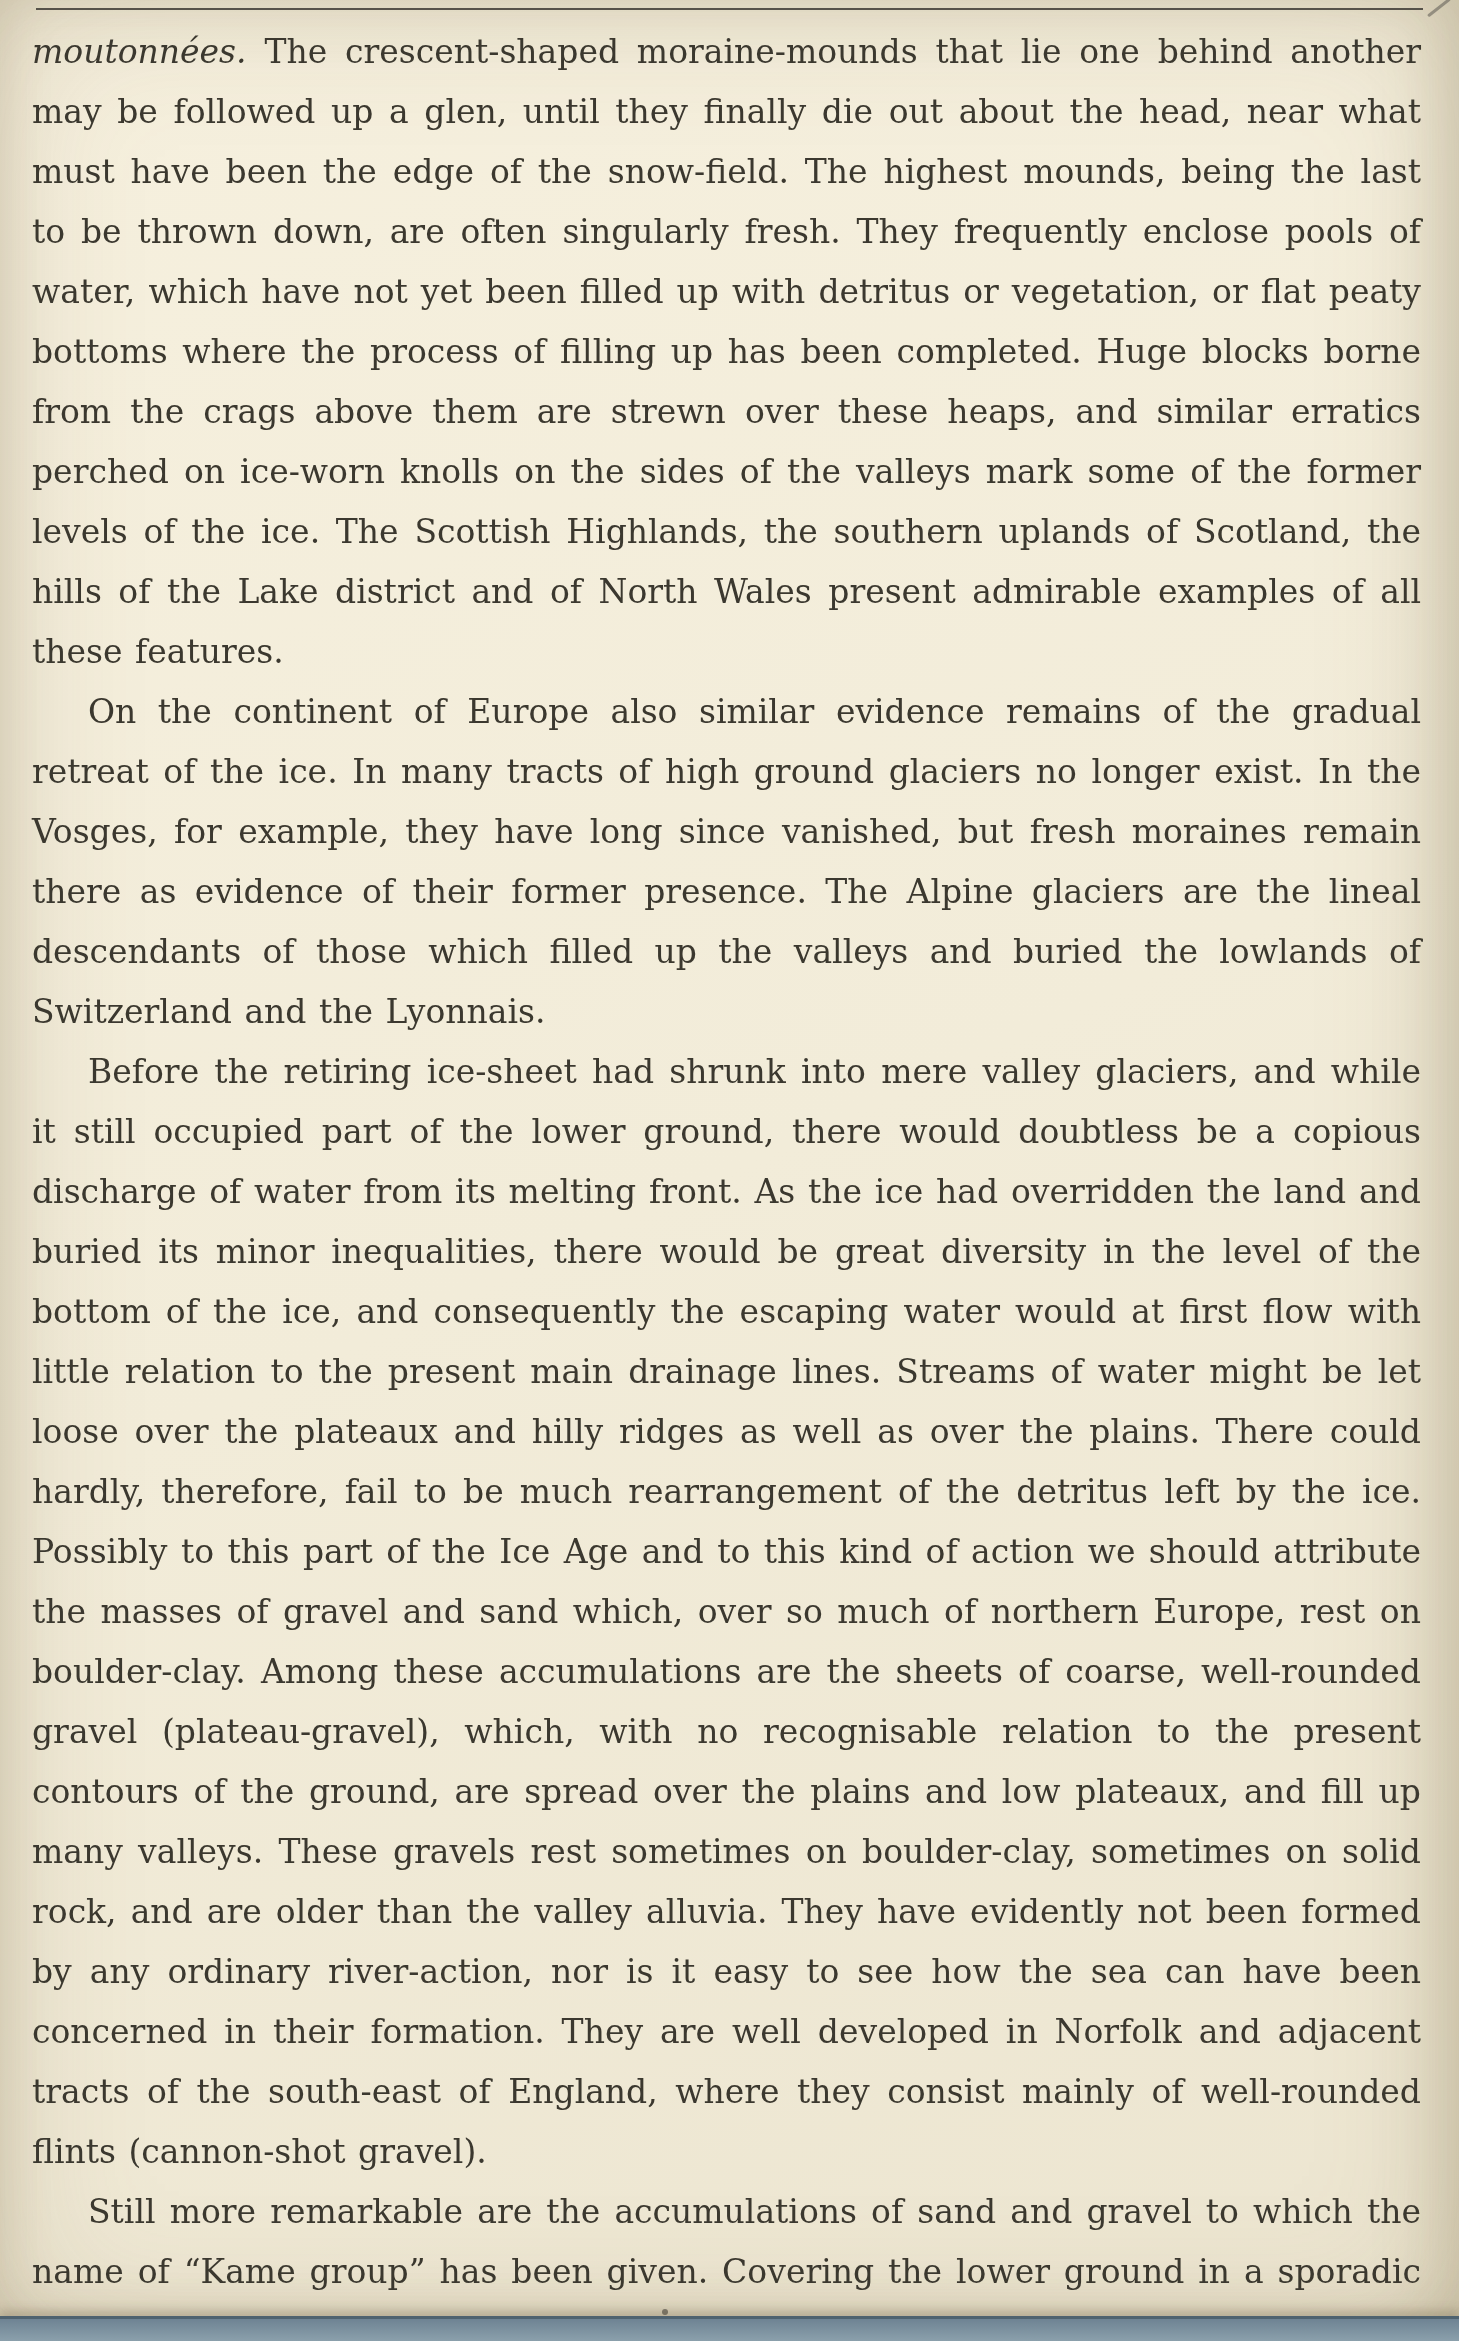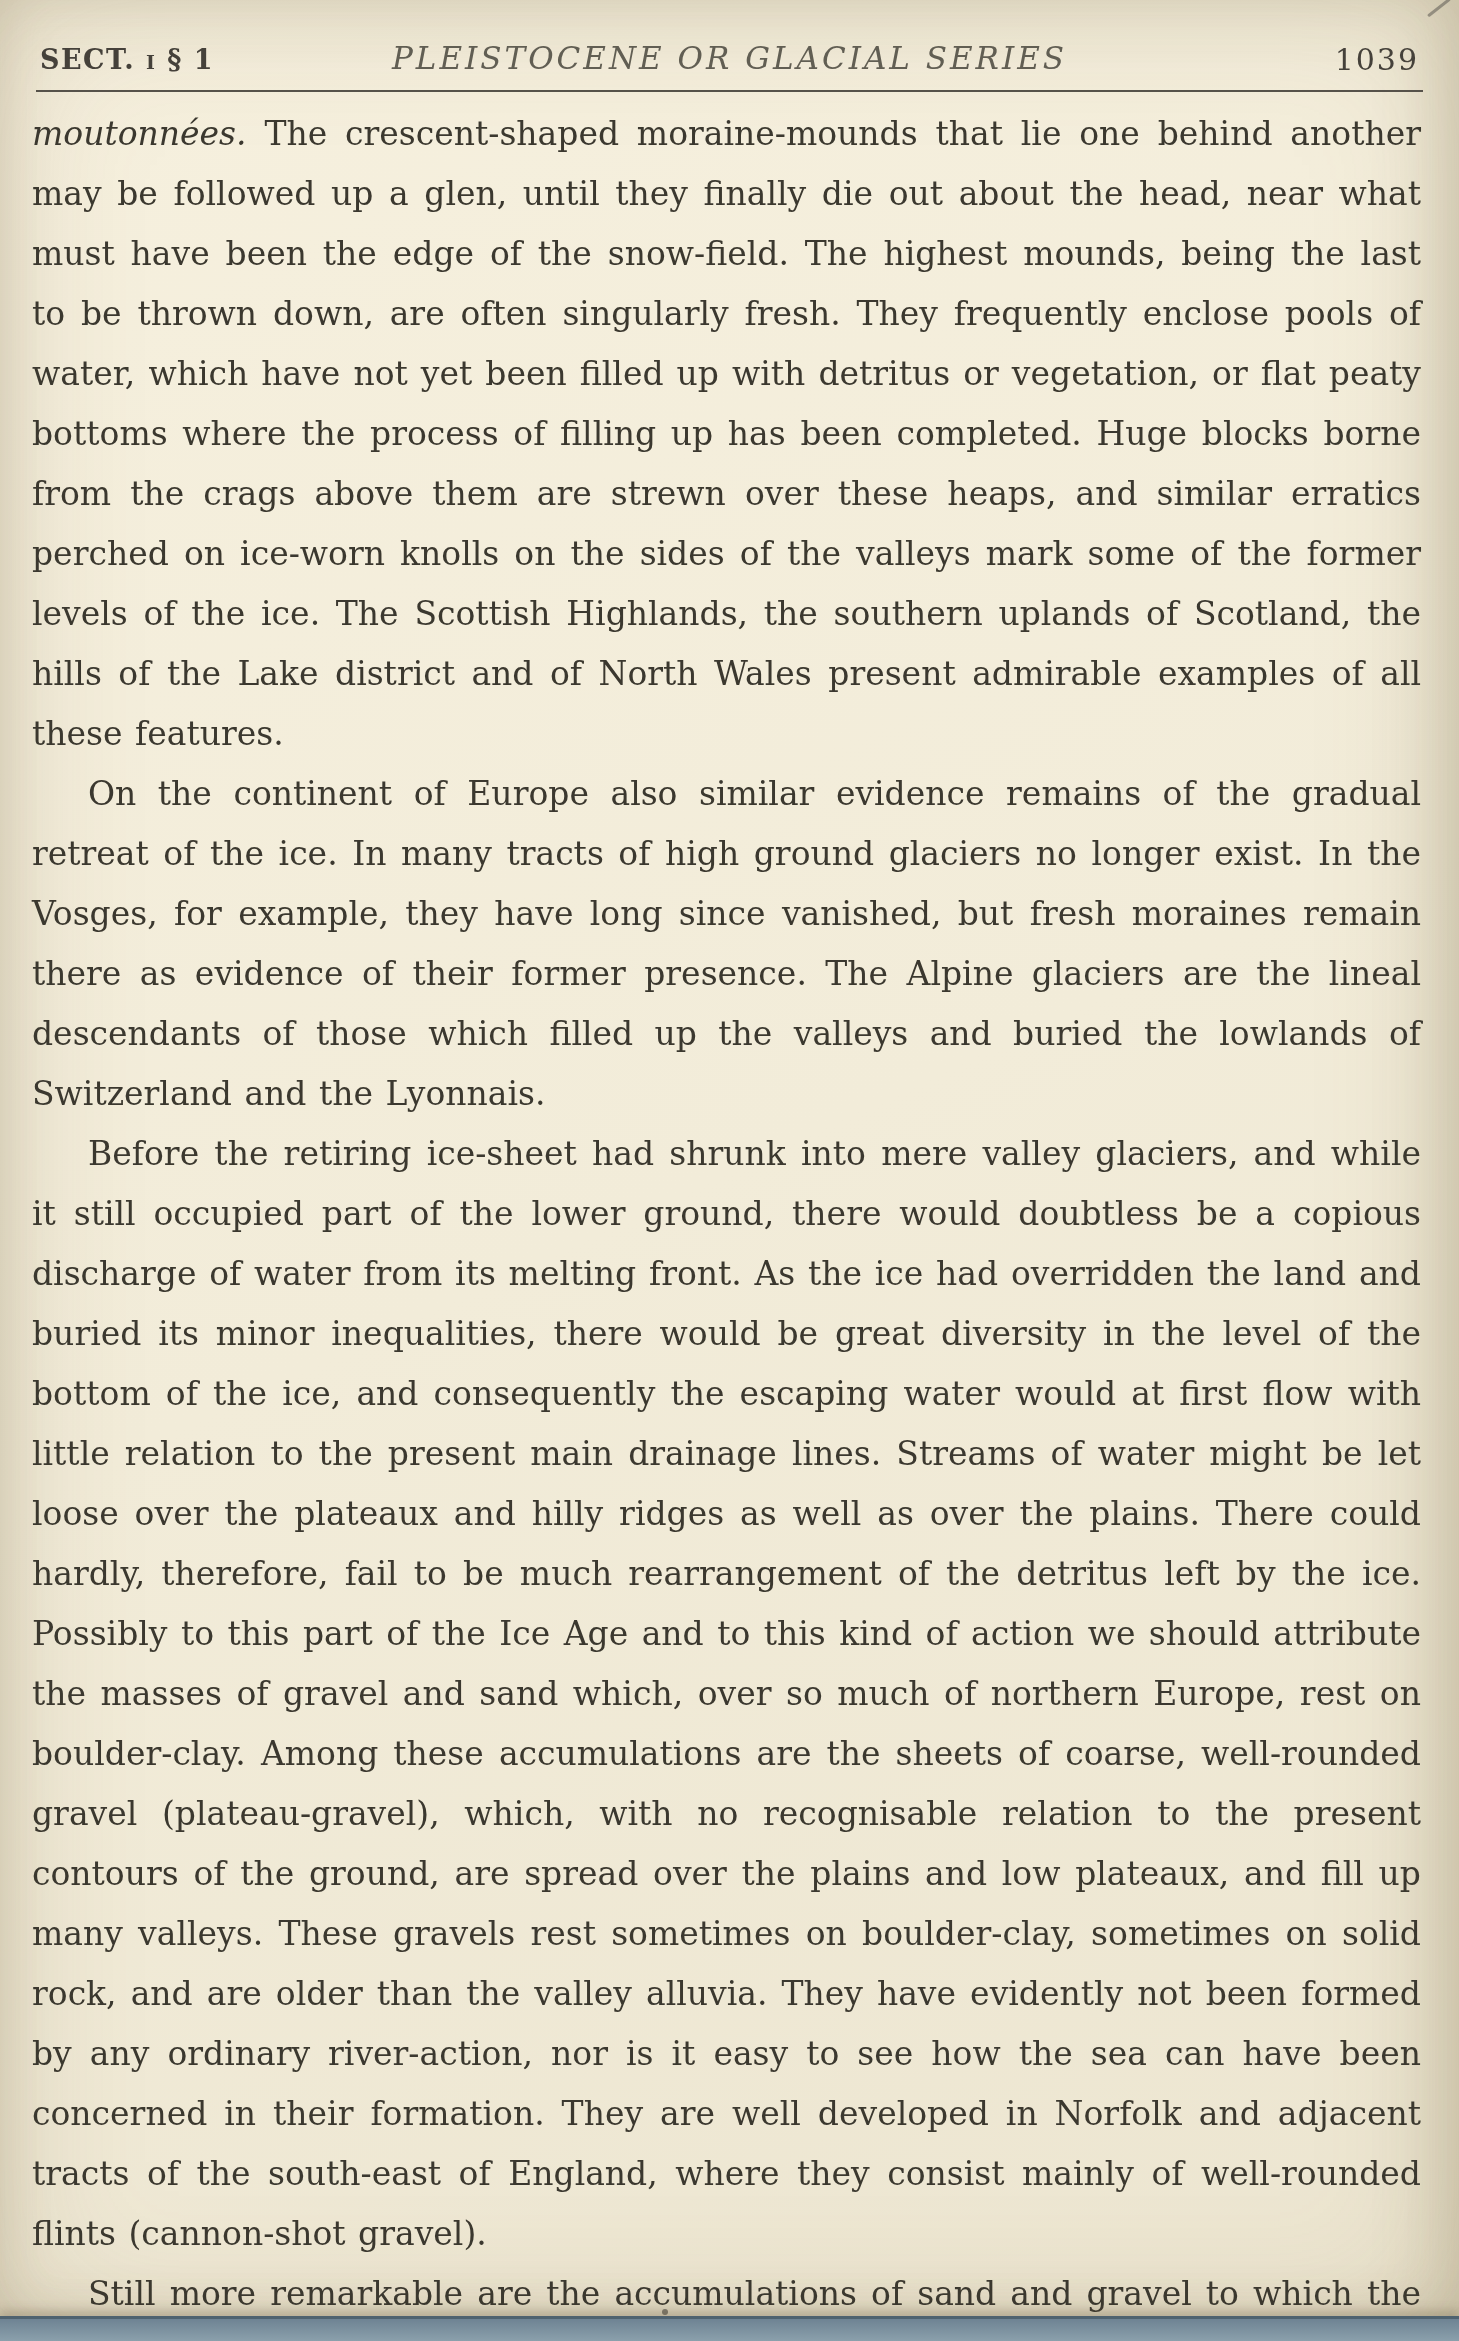--- a/index.html
+++ b/index.html
@@ -99,25 +99,20 @@
     background: linear-gradient(#6e8393, #8ba0ac);
     border-top: 3px solid #4e626f;
     box-shadow: 0 -6px 10px rgba(95, 85, 55, 0.25);
   }
 </style>
 </head>
 <body>
 
 <div class="scan">
 
-  <header class="page-header">
-    <span class="sect">SECT. i § 1</span>
-    <span class="running-title">PLEISTOCENE OR GLACIAL SERIES</span>
-    <span class="pageno">1039</span>
-  </header>
 
   <hr class="rule">
 
   <main class="body-text">
     <p class="para">
       <em class="lead">moutonnées.</em>
       <span>The crescent-shaped moraine-mounds that lie one behind another may be followed up a glen, until they finally die out about the head, near what must have been the edge of the snow-field. The highest mounds, being the last to be thrown down, are often singularly fresh. They frequently enclose pools of water, which have not yet been filled up with detritus or vegetation, or flat peaty bottoms where the process of filling up has been completed. Huge blocks borne from the crags above them are strewn over these heaps, and similar erratics perched on ice-worn knolls on the sides of the valleys mark some of the former levels of the ice. The Scottish Highlands, the southern uplands of Scotland, the hills of the Lake district and of North Wales present admirable examples of all these features.</span>
     </p>
     <p class="para indent">On the continent of Europe also similar evidence remains of the gradual retreat of the ice. In many tracts of high ground glaciers no longer exist. In the Vosges, for example, they have long since vanished, but fresh moraines remain there as evidence of their former presence. The Alpine glaciers are the lineal descendants of those which filled up the valleys and buried the lowlands of Switzerland and the Lyonnais.</p>
     <p class="para indent">Before the retiring ice-sheet had shrunk into mere valley glaciers, and while it still occupied part of the lower ground, there would doubtless be a copious discharge of water from its melting front. As the ice had overridden the land and buried its minor inequalities, there would be great diversity in the level of the bottom of the ice, and consequently the escaping water would at first flow with little relation to the present main drainage lines. Streams of water might be let loose over the plateaux and hilly ridges as well as over the plains. There could hardly, therefore, fail to be much rearrangement of the detritus left by the ice. Possibly to this part of the Ice Age and to this kind of action we should attribute the masses of gravel and sand which, over so much of northern Europe, rest on boulder-clay. Among these accumulations are the sheets of coarse, well-rounded gravel (plateau-gravel), which, with no recognisable relation to the present contours of the ground, are spread over the plains and low plateaux, and fill up many valleys. These gravels rest sometimes on boulder-clay, sometimes on solid rock, and are older than the valley alluvia. They have evidently not been formed by any ordinary river-action, nor is it easy to see how the sea can have been concerned in their formation. They are well developed in Norfolk and adjacent tracts of the south-east of England, where they consist mainly of well-rounded flints (cannon-shot gravel).</p>

